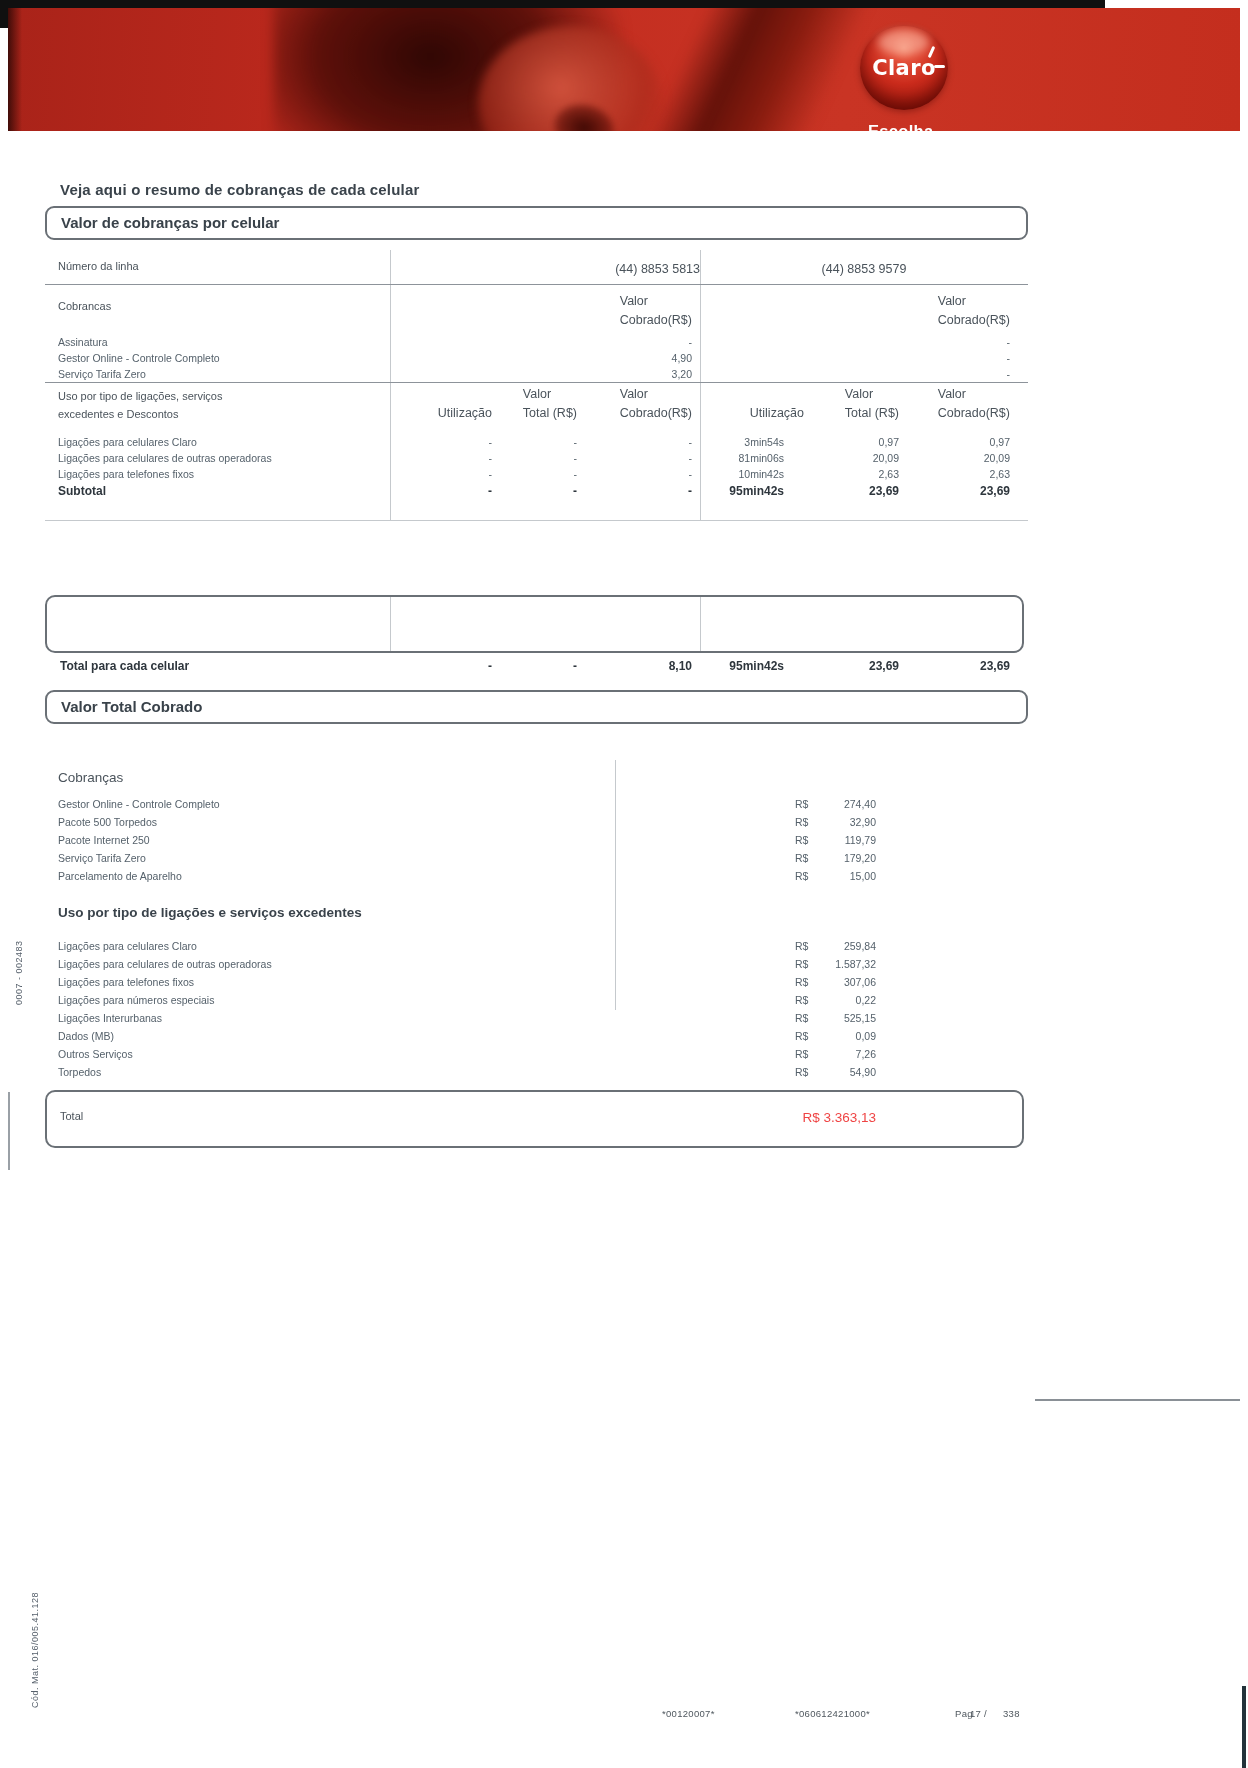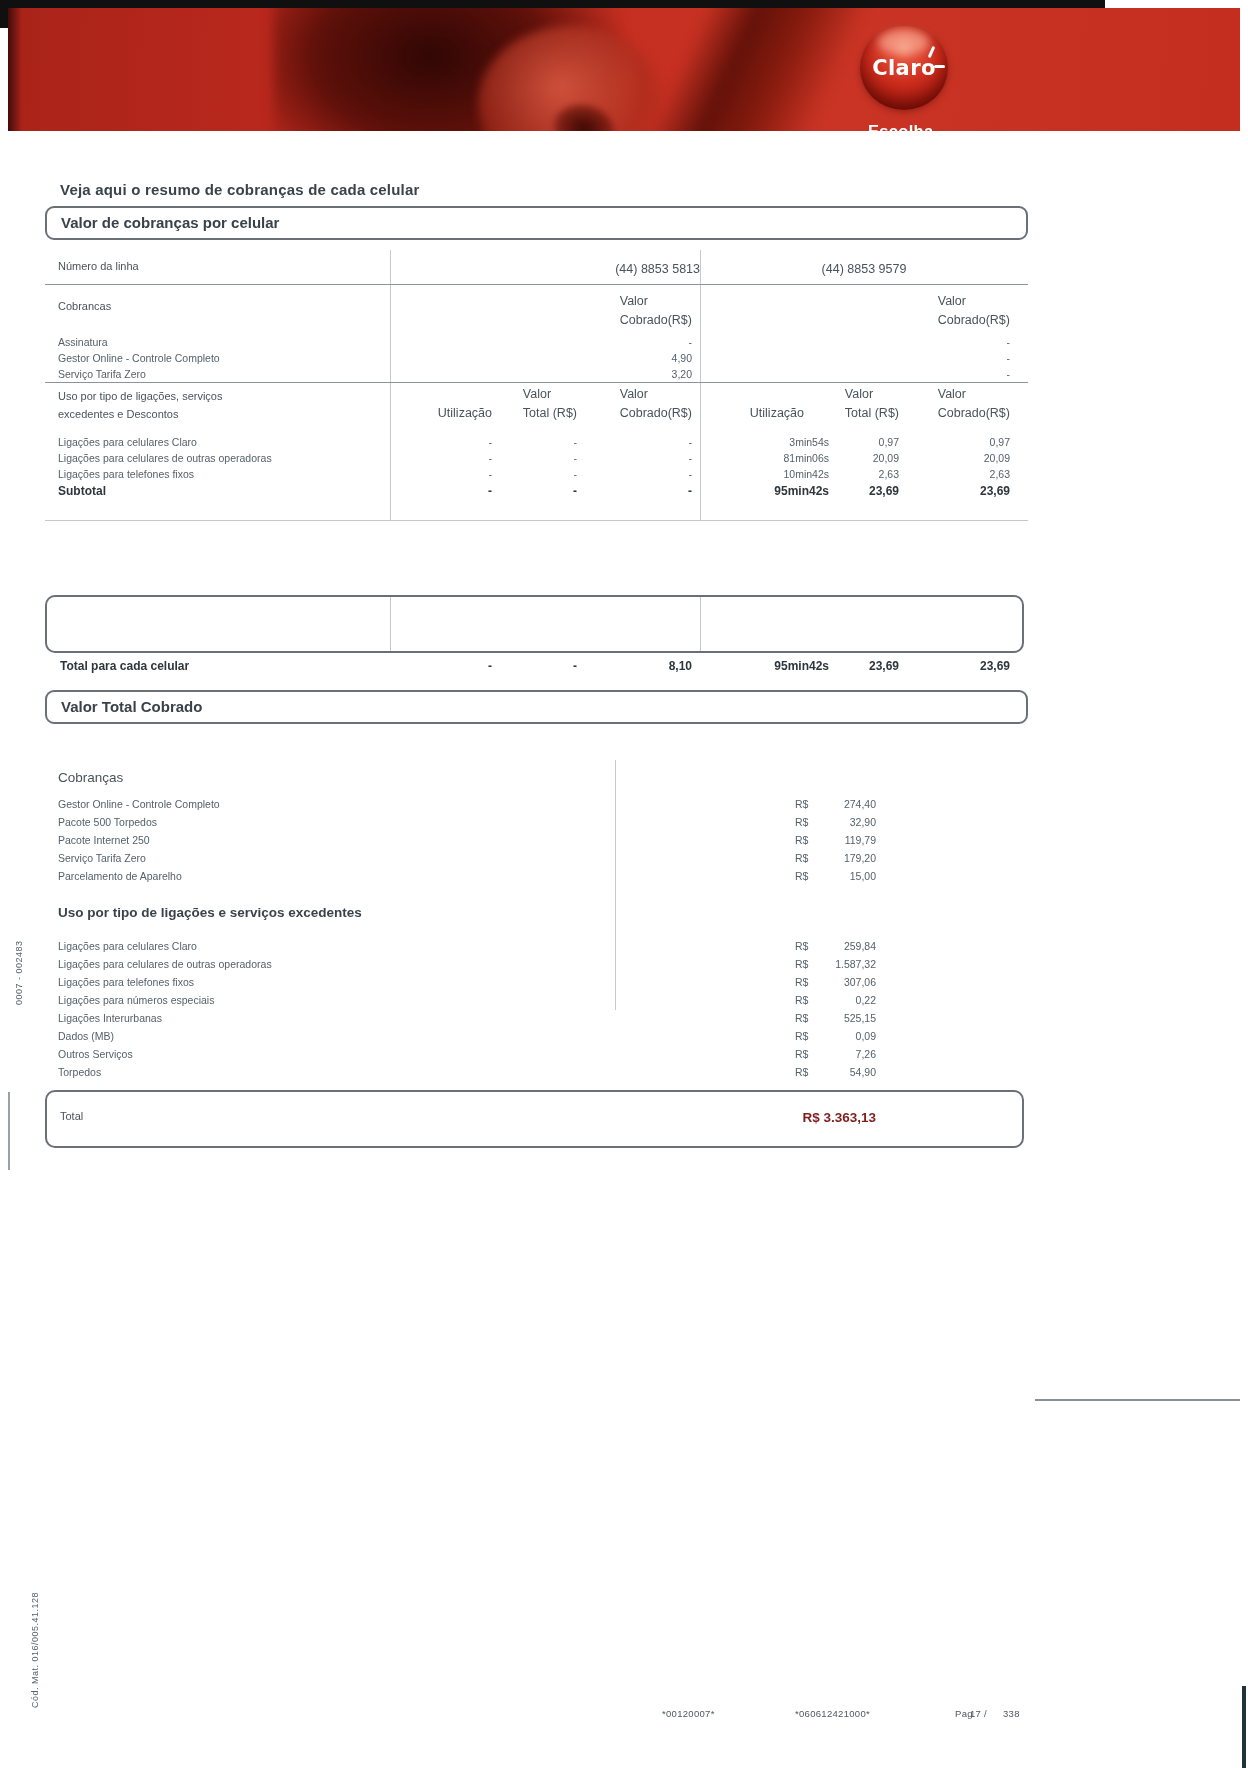--- a/index.html
+++ b/index.html
@@ -50,39 +50,39 @@
     font-size:16.5px; letter-spacing:.3px; }
 
   
   .t-title { font-size:15px; font-weight:bold; color:#3a434b; letter-spacing:.2px; }
   .t-sec   { font-size:15px; font-weight:bold; color:#39424a; }
   .t-hdr   { font-size:11px; color:#4a535b; }
   .t-hdr2  { font-size:13.5px; color:#4a535b; }
   .t-sub   { font-size:12.5px; color:#4a535b; line-height:19px; }
   .t-row   { font-size:10.5px; color:#55616b; }
   .t-bold  { font-size:12px; font-weight:bold; color:#2e363d; }
-  .t-bold2 { font-size:13.5px; font-weight:bold; color:#7f1d1d; }
+  .t-bold2 { font-size:13.5px; font-weight:normal; color:#ef4444; }
   .t-foot  { font-size:9.5px; color:#4f575e; letter-spacing:.3px; }
 
   
   .hline { position:absolute; height:1px; background:#8d939a; }
   .hline-light { position:absolute; height:1px; background:#c5c9cd; }
   .vline { position:absolute; width:1px; background:#c5c9cd; }
   .obox  { position:absolute; border:2px solid #6a7076; border-radius:10px; background:transparent; }
   .secbox{ position:absolute; left:45px; width:979px; height:30px;
            border:2px solid #6a7076; border-radius:9px; }
   .secbox .t-sec { position:absolute; left:14px; top:6px; }
 
   
   .row { position:absolute; left:0; width:1248px; height:16px; }
   .cl  { position:absolute; left:58px; }
   .cu1 { position:absolute; right:756px; }
   .ct1 { position:absolute; right:671px; }
   .cc1 { position:absolute; right:556px; }
-  .cu2 { position:absolute; right:419px; }
+  .cu2 { position:absolute; right:464px; }
   .ct2 { position:absolute; right:349px; }
   .cc2 { position:absolute; right:238px; }
   .crs { position:absolute; left:795px; }
   .cval{ position:absolute; right:372px; }
   .ph1 { position:absolute; left:390px; width:310px; text-align:right; }
   .ph2 { position:absolute; left:700px; width:328px; text-align:center; }
 
   .vtext { position:absolute; writing-mode:vertical-rl; transform:rotate(180deg);
     font-size:9px; color:#57616c; letter-spacing:.5px; }
 </style>

